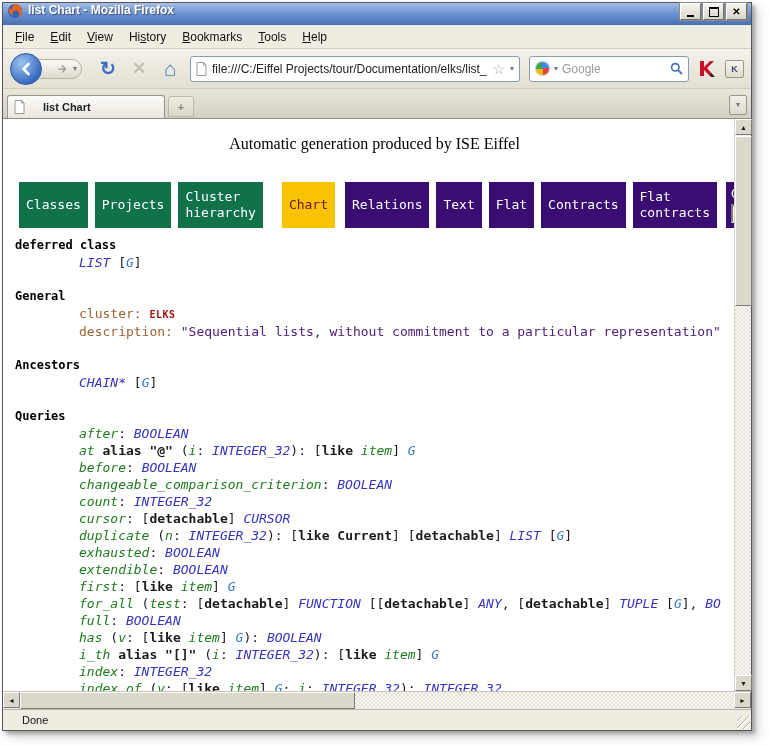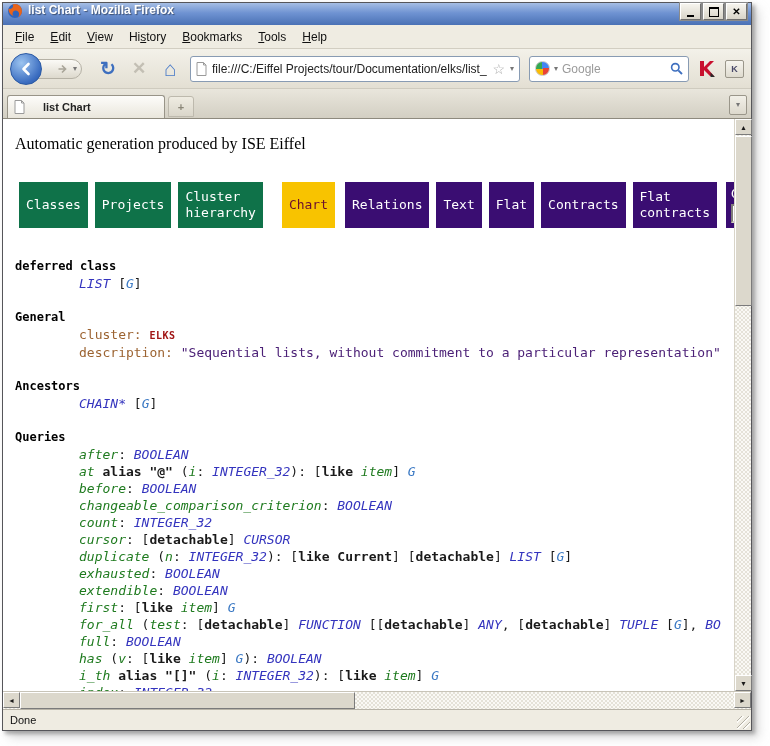--- a/index.html
+++ b/index.html
@@ -34,22 +34,22 @@
   .kbox{width:17px;height:16px;flex:0 0 auto;border:1px solid #9a968a;border-radius:2px;background:linear-gradient(#F7F5EF,#DFDBCF);font-size:9px;font-weight:bold;color:#4a4a6a;display:flex;align-items:center;justify-content:center}
   
   .tabbar{height:26px;flex:0 0 auto;background:linear-gradient(#E9E6DC,#D3CFC3);border-bottom:1px solid #8E8A7E;display:flex;align-items:flex-end;padding:3px 4px 0 4px;gap:3px;position:relative}
   .tab{height:23px;width:158px;box-sizing:border-box;background:linear-gradient(#FDFCFA,#E9E6DC);border:1px solid #989488;border-bottom:none;border-radius:3px 3px 0 0;display:flex;align-items:center;gap:18px;padding:0 6px;font-size:11px;font-weight:bold;color:#222}
   .newtab{width:24px;height:19px;margin-bottom:1px;border:1px solid #BDB9AD;border-radius:3px 3px 0 0;background:linear-gradient(#EFECE2,#DAD6CA);color:#8a8678;font-size:11px;font-weight:bold;display:flex;align-items:center;justify-content:center}
   .tab-dd{position:absolute;right:4px;bottom:3px;width:16px;height:18px;border:1px solid #9a968a;border-radius:2px;background:linear-gradient(#F2F0E8,#DDD9CD);display:flex;align-items:center;justify-content:center}
   
   .content-outer{flex:1;min-height:0;position:relative;background:#fff}
   .viewport{position:absolute;left:0;top:0;right:17px;bottom:0;overflow:hidden;background:#fff}
   .inner{padding:8px 0 0 12px}
-  .heading{font-family:"Liberation Serif",serif;font-size:16px;color:#000;margin:8px 0 29px 0}
-  .btnrow{display:flex;align-items:flex-start;margin-bottom:30px}
+  .heading{font-family:"Liberation Serif",serif;font-size:16px;color:#000;text-align:center;margin:8px 0 29px 0}
+  .btnrow{display:flex;align-items:flex-start;margin-bottom:9px}
   .btns{display:flex;gap:7px;margin-left:4px}
   .navbtn{font-family:"DejaVu Sans Mono",monospace;font-size:13px;line-height:16px;height:46px;display:flex;align-items:center;padding:0 7px;white-space:pre-line;flex:0 0 auto}
   .gap-left{margin-left:12px;margin-right:3px}
   .goto{margin-left:9px;width:97px;height:46px;box-sizing:border-box;padding:3px 5px;flex:0 0 auto}
   .goto-label{font-family:"DejaVu Sans Mono",monospace;font-size:13px;line-height:17px;color:#fff}
   .goto-input{display:block;width:100%;height:19px;box-sizing:border-box;margin-top:2px;border:2px inset #d4d0c8;font-family:"Liberation Sans",sans-serif;font-size:12px;padding:0 2px}
   .section{margin-bottom:17px}
   .sec-title{font-family:"DejaVu Sans Mono",monospace;font-size:12px;line-height:17px;font-weight:bold;color:#000}
   .line{font-family:"DejaVu Sans Mono",monospace;font-size:13px;line-height:17px;padding-left:64px;white-space:pre}
   .seg-plain{color:#1a1a1a}
@@ -65,21 +65,21 @@
   .vscroll{position:absolute;right:0;top:0;bottom:0;width:17px;border-left:1px solid #D8D4C8;box-sizing:border-box}
   .sb-btn{position:absolute;width:17px;height:16px;background:#DCD8CC;border:1px solid;border-color:#FFF #7b7b7b #7b7b7b #FFF;box-sizing:border-box;display:flex;align-items:center;justify-content:center;font-size:7px;color:#1a1a1a}
   .sb-up{left:0;top:0}
   .sb-down{left:0;bottom:0}
   .vthumb{position:absolute;left:0;top:17px;width:17px;height:170px;background:#DCD8CC;border:1px solid;border-color:#FFF #7b7b7b #7b7b7b #FFF;box-sizing:border-box}
   .hscroll{height:17px;flex:0 0 auto;position:relative;border-top:1px solid #C8C4B8;box-sizing:content-box}
   .sb-left{left:0;top:0}
   .sb-right{right:0;top:0}
   .hthumb{position:absolute;left:17px;top:0;width:335px;height:17px;background:#DCD8CC;border:1px solid;border-color:#FFF #7b7b7b #7b7b7b #FFF;box-sizing:border-box}
   
-  .statusbar{height:20px;flex:0 0 auto;background:#EFECE2;border-top:1px solid #B8B4A8;display:flex;align-items:center;padding:0 7px;font-size:11px;color:#111;position:relative}
+  .statusbar{height:20px;flex:0 0 auto;background:#EFECE2;border-top:1px solid #B8B4A8;display:flex;align-items:center;padding:0 19px;font-size:11px;color:#111;position:relative}
   .grip{position:absolute;right:1px;bottom:1px;width:13px;height:13px;background:repeating-linear-gradient(135deg,transparent 0 3px,#b3af a3 3px,#b3afa3 3px 4px,#fdfcf8 4px 5px)}
 </style>
 <style>.seg-feat{color:#1E7A1E}.seg-type{color:#3434BE}.seg-gen{color:#3B79C4}.seg-kw{color:#1a1a1a}.seg-label{color:#9C6331}.seg-cluster{color:#A01414}.seg-str{color:#4C2177}</style></head>
 <body>
 
 <div class="window">
 
   <div class="titlebar">
     <span style="display:flex">
       <svg width="16" height="16" viewBox="0 0 16 16">

